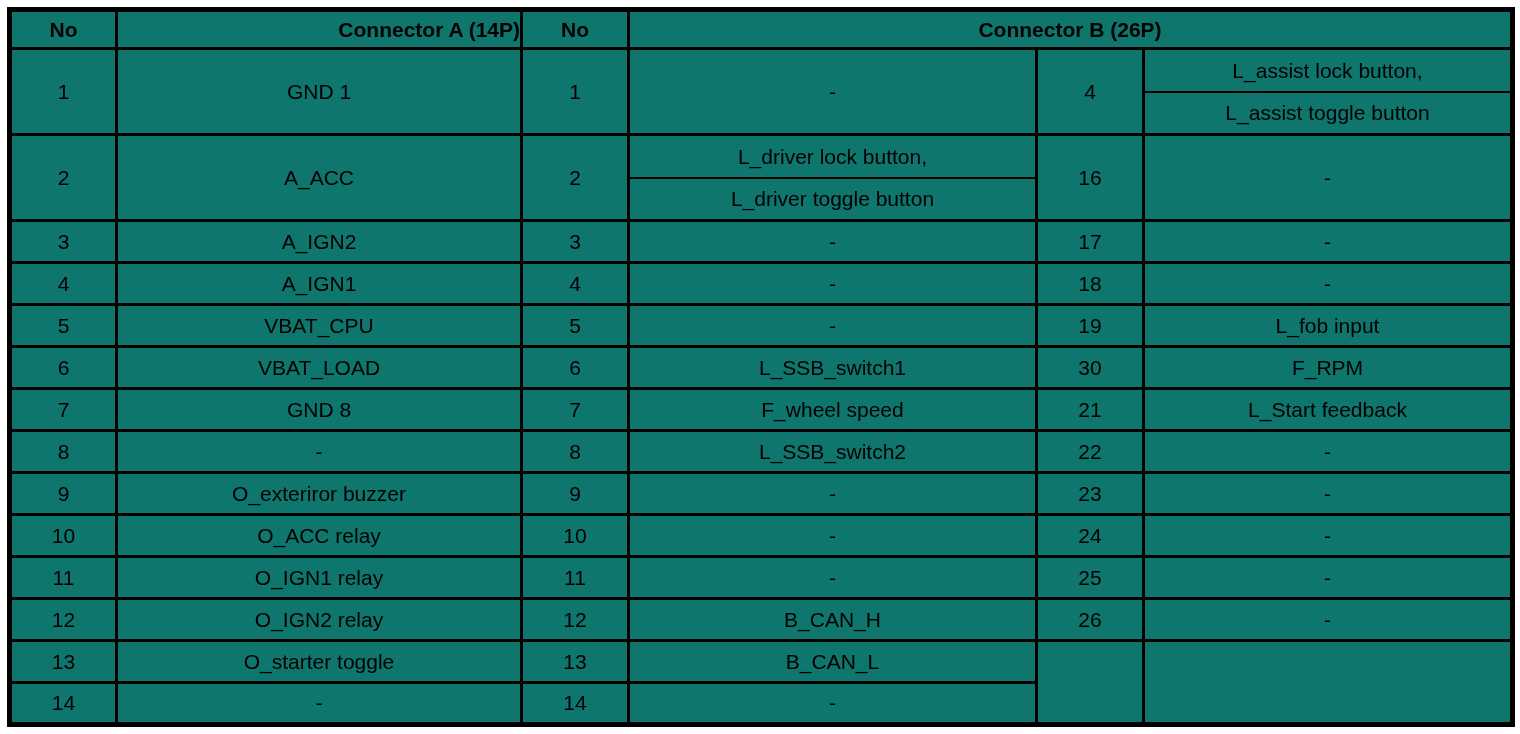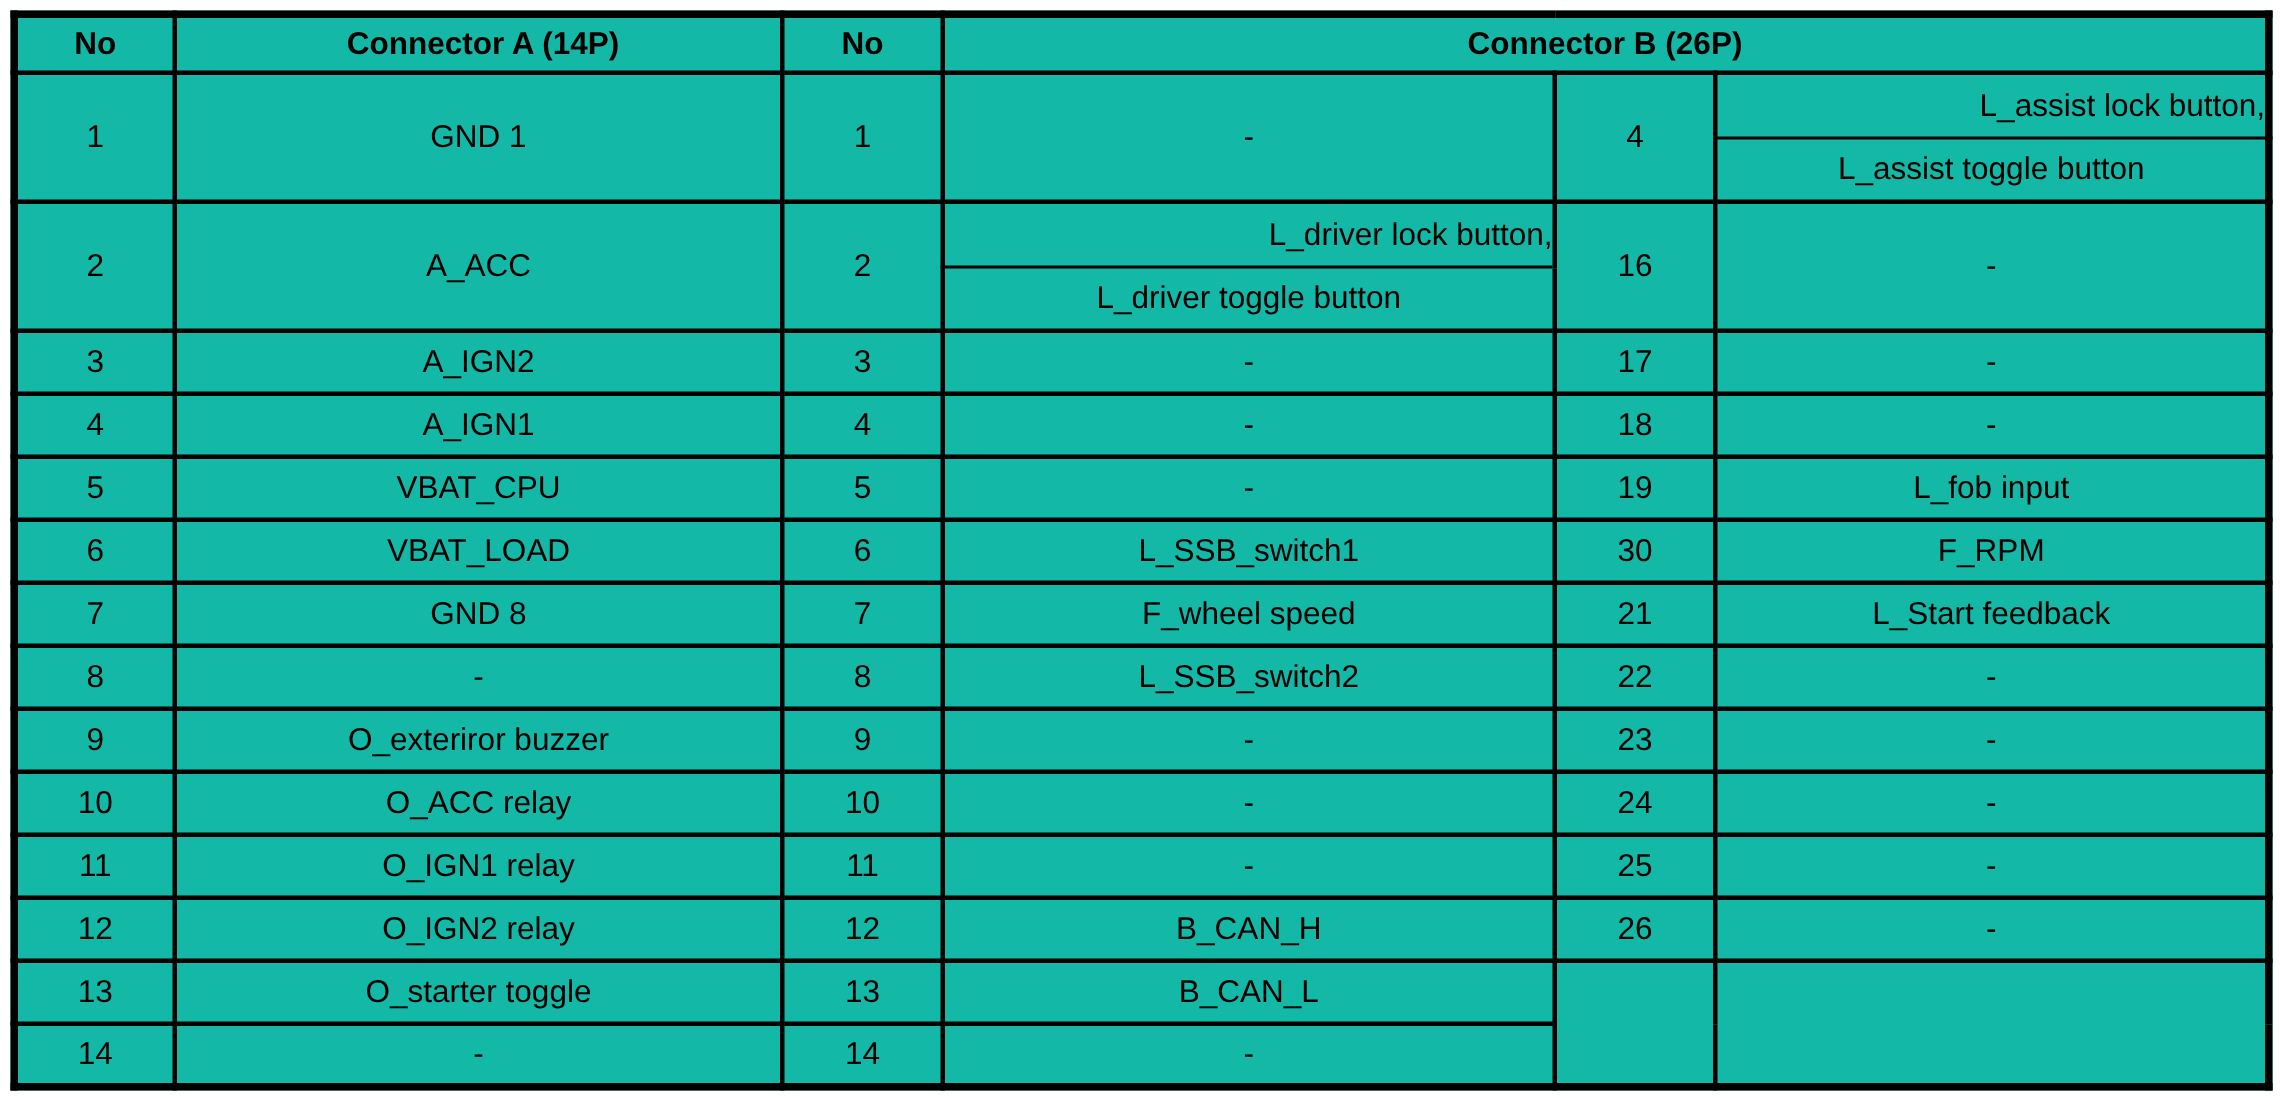--- a/index.html
+++ b/index.html
@@ -16,47 +16,47 @@
   }
   .page {
     padding: 7px 7px;
   }
   table.pinout {
     border-collapse: collapse;
     table-layout: fixed;
     width: 1506px;
     height: 719px;
     border: 5px solid #000000;
-    background: #14b8a6;
+    background: #0f766e;
   }
   col.c-no  { width: 107px; }
   col.c-a   { width: 405px; }
   col.c-b1  { width: 408px; }
   col.c-b2  { width: 369px; }
   th, td {
     border: 3px solid #000000;
     text-align: center;
     vertical-align: middle;
     font-size: 21px;
     line-height: 1.1;
     padding: 0;
     overflow: hidden;
     white-space: nowrap;
     color: #000000;
   }
   th { font-weight: bold; }
   th.left {
-    text-align: center;
+    text-align: right;
     padding-left: 6px;
   }
   tr.hdr  { height: 39px; }
   tr.row  { height: 42px; }
   tr.half { height: 43px; }
   
-  td.thinb { border-bottom-width: 2px; text-align: right; }
+  td.thinb { border-bottom-width: 2px; }
   td.thint { border-top-width: 2px; }
 </style>
 </head>
 <body>
 
 <div class="page">
   <table class="pinout">
     <colgroup>
       <col class="c-no">
         <col class="c-a">

